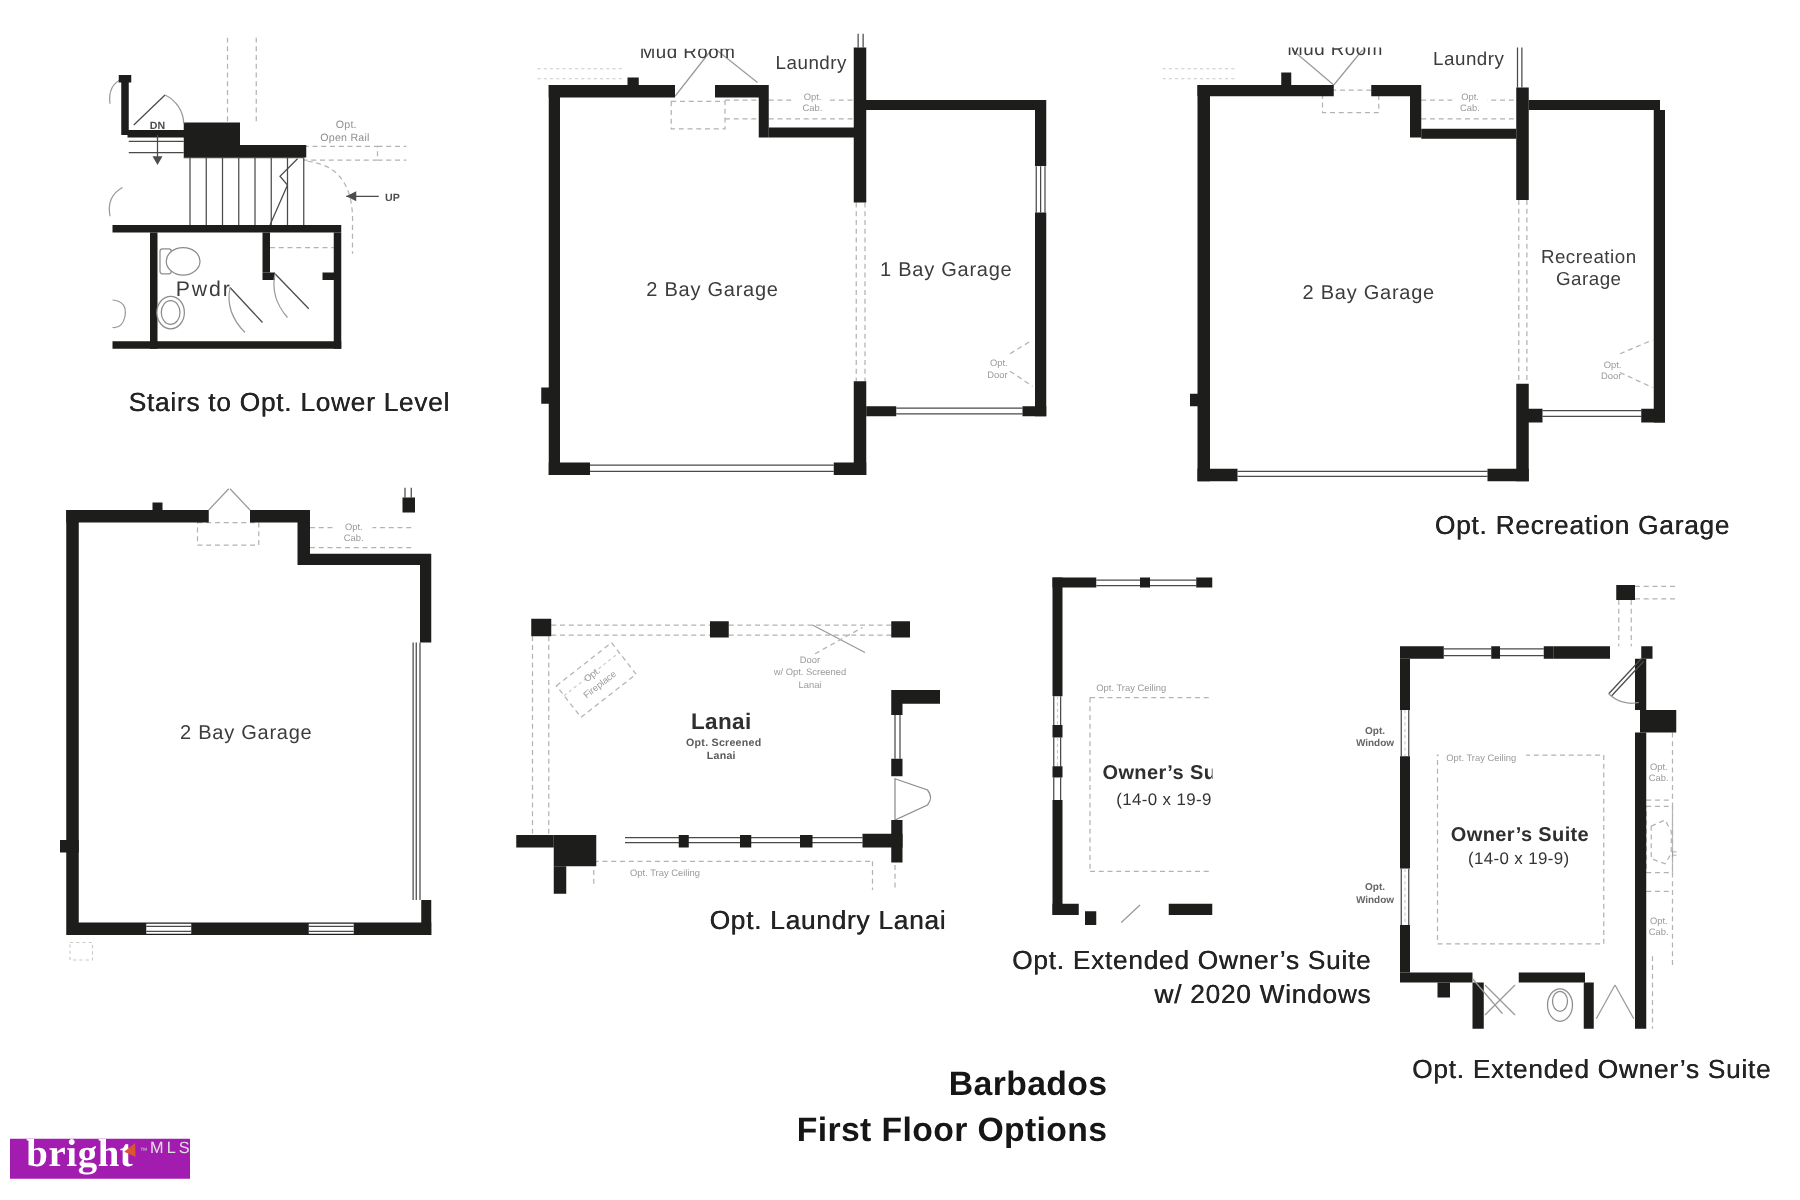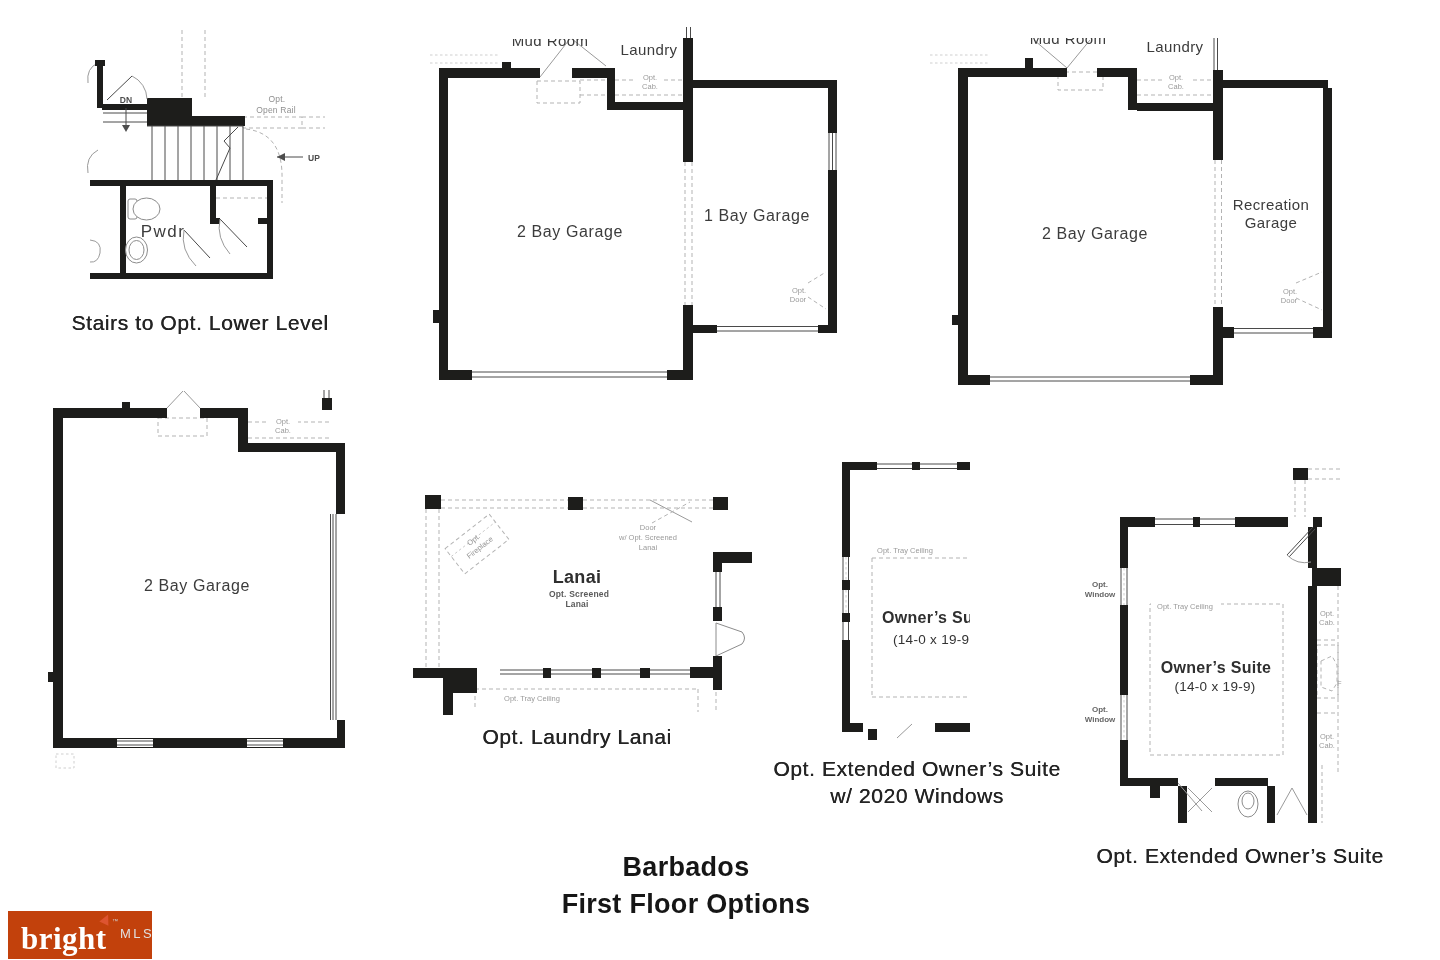--- a/index.html
+++ b/index.html
@@ -17,26 +17,26 @@
   .t-room{font-size:16px;letter-spacing:0.6px;fill:#3c3c3c}
   .t-room-sm{font-size:15px;letter-spacing:0.4px;fill:#3c3c3c}
   .t-pwdr{font-size:17px;letter-spacing:1.5px;fill:#3c3c3c}
   .t-big{font-size:16px;font-weight:bold;fill:#2f2f2f;letter-spacing:0.3px}
   .t-dim{font-size:13.5px;fill:#333333;letter-spacing:0.3px}
   .t-sm{font-size:8.5px;fill:#8f8f8f;letter-spacing:0.2px}
   .t-xs{font-size:7.5px;fill:#9a9a9a}
   .t-lbl{font-size:8px;fill:#666666;font-weight:bold}
   .t-dir{font-size:8.5px;fill:#4d4d4d;font-weight:bold}
   .t-note{font-size:8.5px;fill:#5a5a5a;font-weight:bold;letter-spacing:0.2px}
-  .caption{position:absolute;text-align:center;font-size:21px;color:#242424;
+  .caption{position:absolute;text-align:right;font-size:21px;color:#242424;
            letter-spacing:0.6px;text-shadow:0.35px 0 0 #242424;white-space:nowrap}
   .caption.two-line{white-space:normal;line-height:27px}
-  .title{position:absolute;left:486px;top:849px;width:400px;text-align:center;
+  .title{position:absolute;left:486px;top:849px;width:400px;text-align:right;
          font-size:27px;font-weight:bold;color:#161616;line-height:37px;letter-spacing:0.3px}
-  .logo{position:absolute;left:8px;top:911px;width:144px;height:48px;background:#c2410c}
+  .logo{position:absolute;left:8px;top:911px;width:144px;height:32px;background:#a21caf}
   .logo-brand{position:absolute;left:13px;bottom:5px;font-family:"Liberation Serif",serif;
               font-weight:bold;font-size:31px;line-height:1;color:#ffffff;letter-spacing:0.5px}
   .logo-tm{position:absolute;left:104px;top:7px;font-size:6px;color:#cfcfcf}
   .logo-mls{position:absolute;left:112px;bottom:18px;font-size:13px;letter-spacing:2.5px;color:#e0e0e0}
   .logo-arrow{position:absolute;left:93px;top:3px;width:0;height:0;
               border-left:5px solid transparent;border-right:5px solid transparent;
               border-bottom:10px solid #dd5430;transform:rotate(25deg)}
 </style>
 </head>
 <body>
@@ -429,20 +429,21 @@
     <text class="t-big" x="131" y="218" text-anchor="middle">Owner’s Suite</text>
     <text class="t-dim" x="130" y="236" text-anchor="middle">(14-0 x 19-9)</text>
     <text class="t-xs" x="242" y="161" text-anchor="middle">Opt.</text>
     <text class="t-xs" x="242" y="170" text-anchor="middle">Cab.</text>
     <text class="t-xs" x="242" y="284" text-anchor="middle">Opt.</text>
     <text class="t-xs" x="242" y="293" text-anchor="middle">Cab.</text>
     <text class="t-xs" x="252" y="231" text-anchor="start">F</text>
   </svg>
 
   <div class="caption" style="left:40px;top:311px;width:320px">Stairs to Opt. Lower Level</div>
+  <div class="caption" style="left:930px;top:409px;width:454px">Opt. Recreation Garage</div>
   <div class="caption" style="left:397px;top:725px;width:360px">Opt. Laundry Lanai</div>
   <div class="caption two-line" style="left:737px;top:755px;width:360px">
     <div>Opt. Extended Owner’s Suite</div>
     <div>w/ 2020 Windows</div>
   </div>
   <div class="caption" style="left:1063px;top:844px;width:354px">Opt. Extended Owner’s Suite</div>
 
   <div class="title">
     <div>Barbados</div>
     <div>First Floor Options</div>

